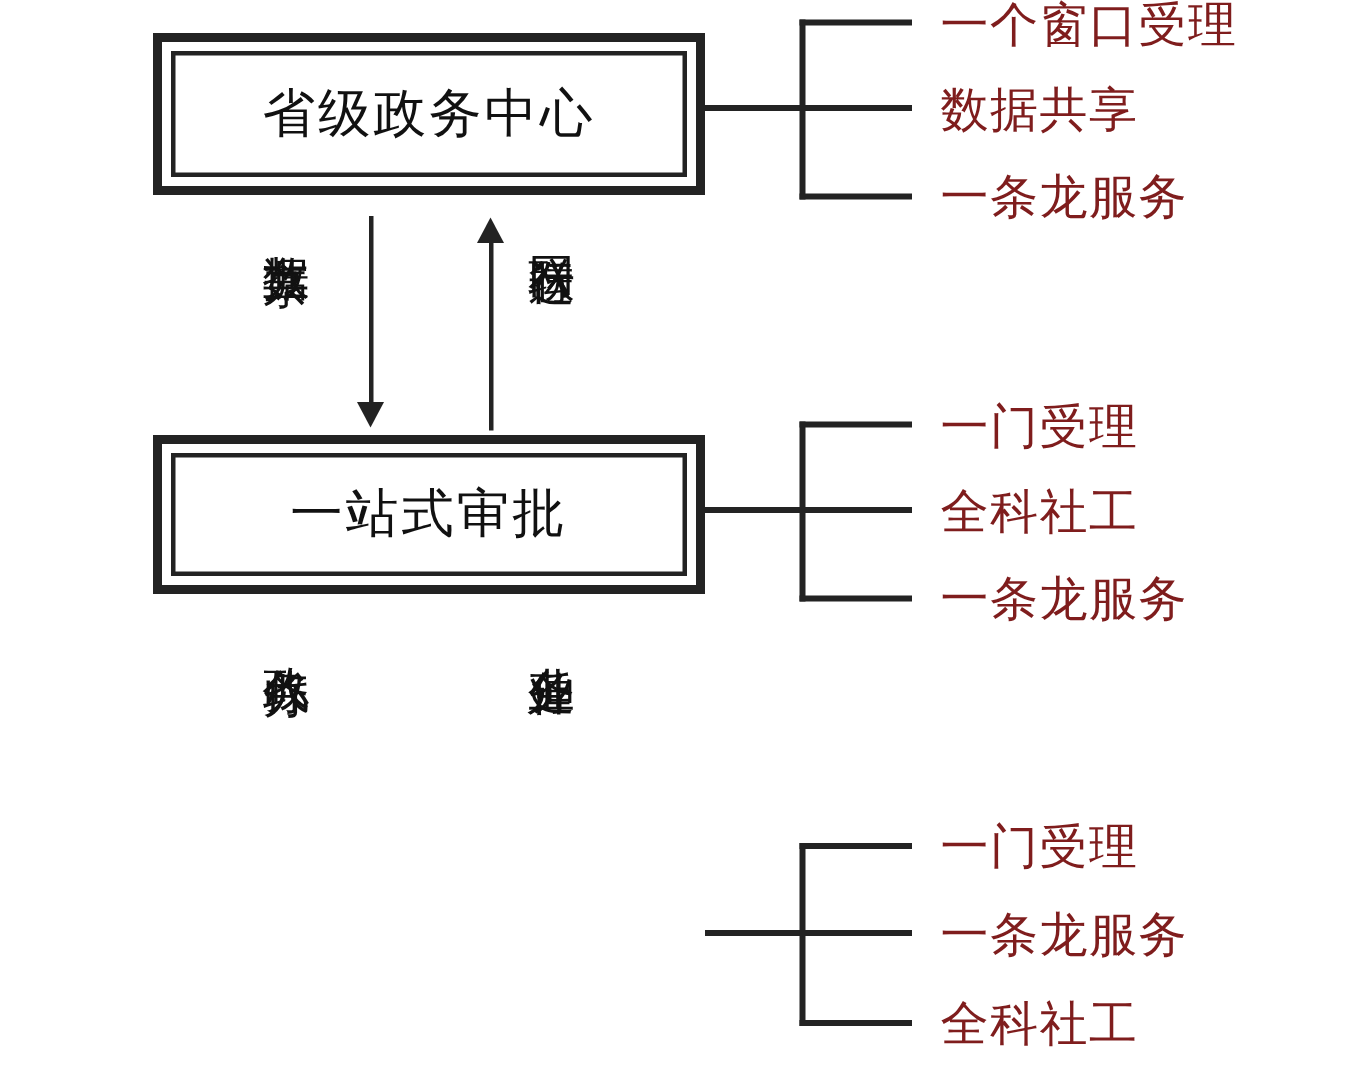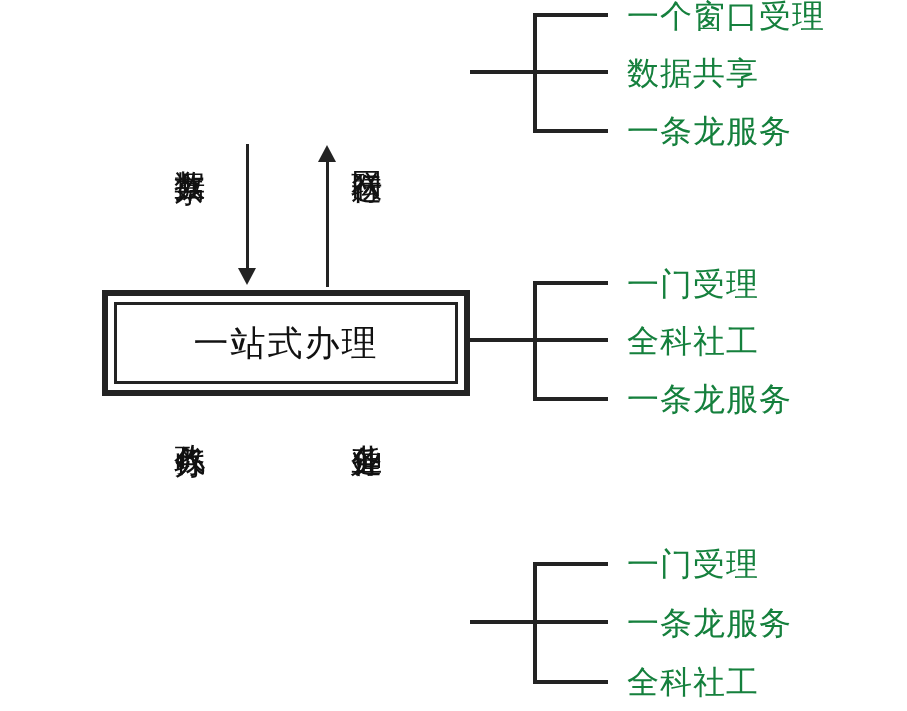--- a/index.html
+++ b/index.html
@@ -80,21 +80,21 @@
     background: #232323;
     left: 63px;
     width: 75px;
   }
   .bracket-item {
     position: absolute;
     left: 157px;
     font-size: 32px;
     line-height: 1;
     white-space: nowrap;
-    color: #15803d;
+    color: #7f1d1d;
     letter-spacing: 1px;
   }
 
   #bracket-province { top: 0px; height: 145px; }
   #bracket-city     { top: 268px; height: 145px; }
   #bracket-county   { top: 548px; height: 150px; }
 
   
   .vtext {
     position: absolute;
@@ -122,20 +122,25 @@
     border-right: 9px solid transparent;
   }
   .arrow-head-down { border-top: 17px solid #232323; }
   .arrow-head-up   { border-bottom: 17px solid #232323; }
 </style>
 </head>
 <body>
 
 <div id="diagram">
 
+  <div class="level-box" id="box-province">
+    <div class="level-box-inner">
+      <span class="level-label">省级政务中心</span>
+    </div>
+  </div>
 
   <div class="bracket" id="bracket-province">
     <div class="stem" style="top: 70px;"></div>
     <div class="spine" style="top: 13px; height: 120px;"></div>
     <div class="arm" style="top: 13px;"></div>
     <div class="arm" style="top: 70px;"></div>
     <div class="arm" style="top: 129px;"></div>
 
     <div class="bracket-item" style="top: 0px;">一个窗口受理</div>
     <div class="bracket-item" style="top: 57px;">数据共享</div>
@@ -147,21 +152,21 @@
   <div class="arrow-line" style="left: 246px; top: 144px; height: 126px;"></div>
   <div class="arrow-head-down" style="left: 238px; top: 268px;"></div>
 
   <div class="arrow-line" style="left: 326px; top: 161px; height: 126px;"></div>
   <div class="arrow-head-up" style="left: 318px; top: 145px;"></div>
 
   <div class="vtext" style="left: 351px; top: 146px;">联网运行</div>
 
   <div class="level-box" id="box-city">
     <div class="level-box-inner">
-      <span class="level-label">一站式办理</span>
+      <span class="level-label">一站式审批</span>
     </div>
   </div>
 
   <div class="bracket" id="bracket-city">
     <div class="stem" style="top: 70px;"></div>
     <div class="spine" style="top: 13px; height: 120px;"></div>
     <div class="arm" style="top: 13px;"></div>
     <div class="arm" style="top: 70px;"></div>
     <div class="arm" style="top: 129px;"></div>
 

